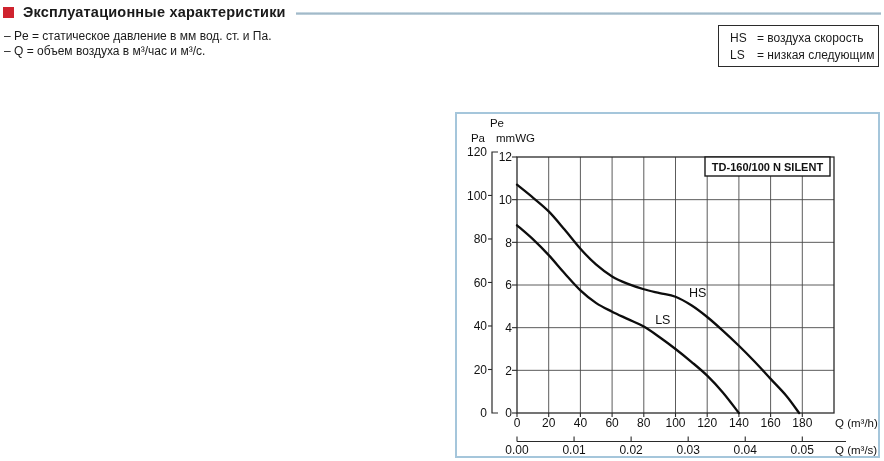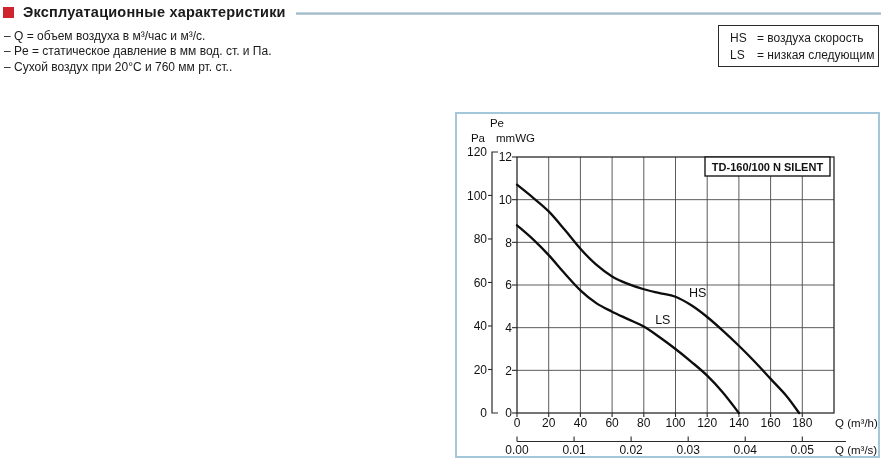--- a/index.html
+++ b/index.html
@@ -32,23 +32,22 @@
 
 <div class="page">
 
   <div class="hdr">
     <span class="sq"></span>
     <h1>Эксплуатационные характеристики</h1>
     <span class="rule"></span>
   </div>
 
   <div class="notes">
+    <div class="note">– Pe = статическое давление в мм вод. ст. и Па.</div>
     <div class="note">– Q = объем воздуха в м³/час и м³/с.</div>
-    <div class="note">– Pe = статическое давление в мм вод. ст. и Па.</div>
-    <div class="note">– Сухой воздух при 20°C и 760 мм рт. ст..</div>
   </div>
 
   <div class="legend">
     <div class="lrow">
       <span class="abbr">HS</span>
       <span>= воздуха скорость</span>
     </div>
     <div class="lrow">
       <span class="abbr">LS</span>
       <span>= низкая следующим</span>

